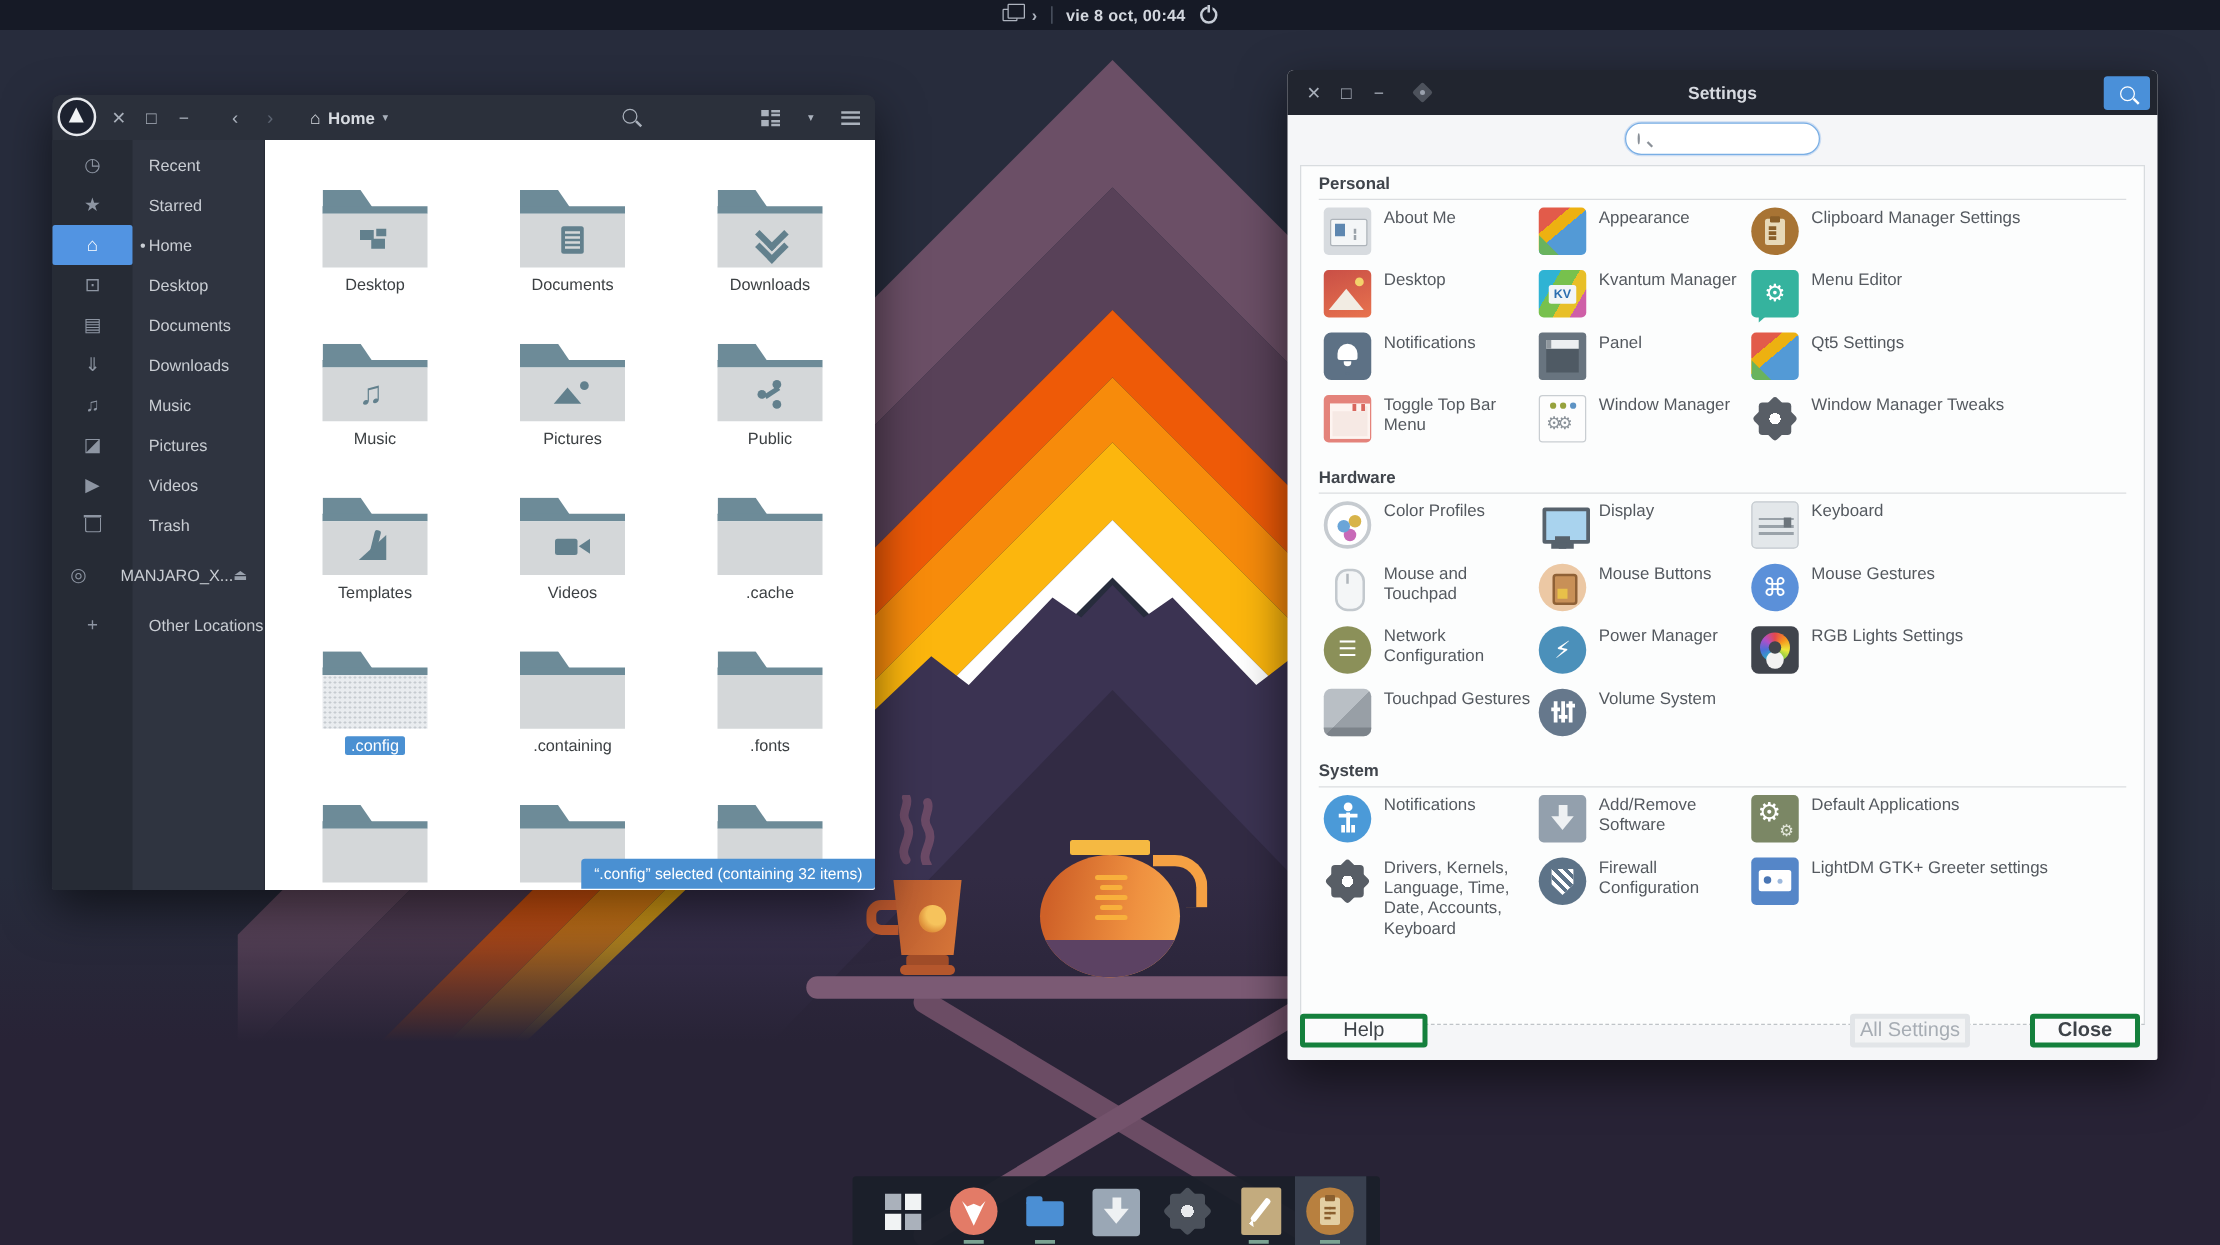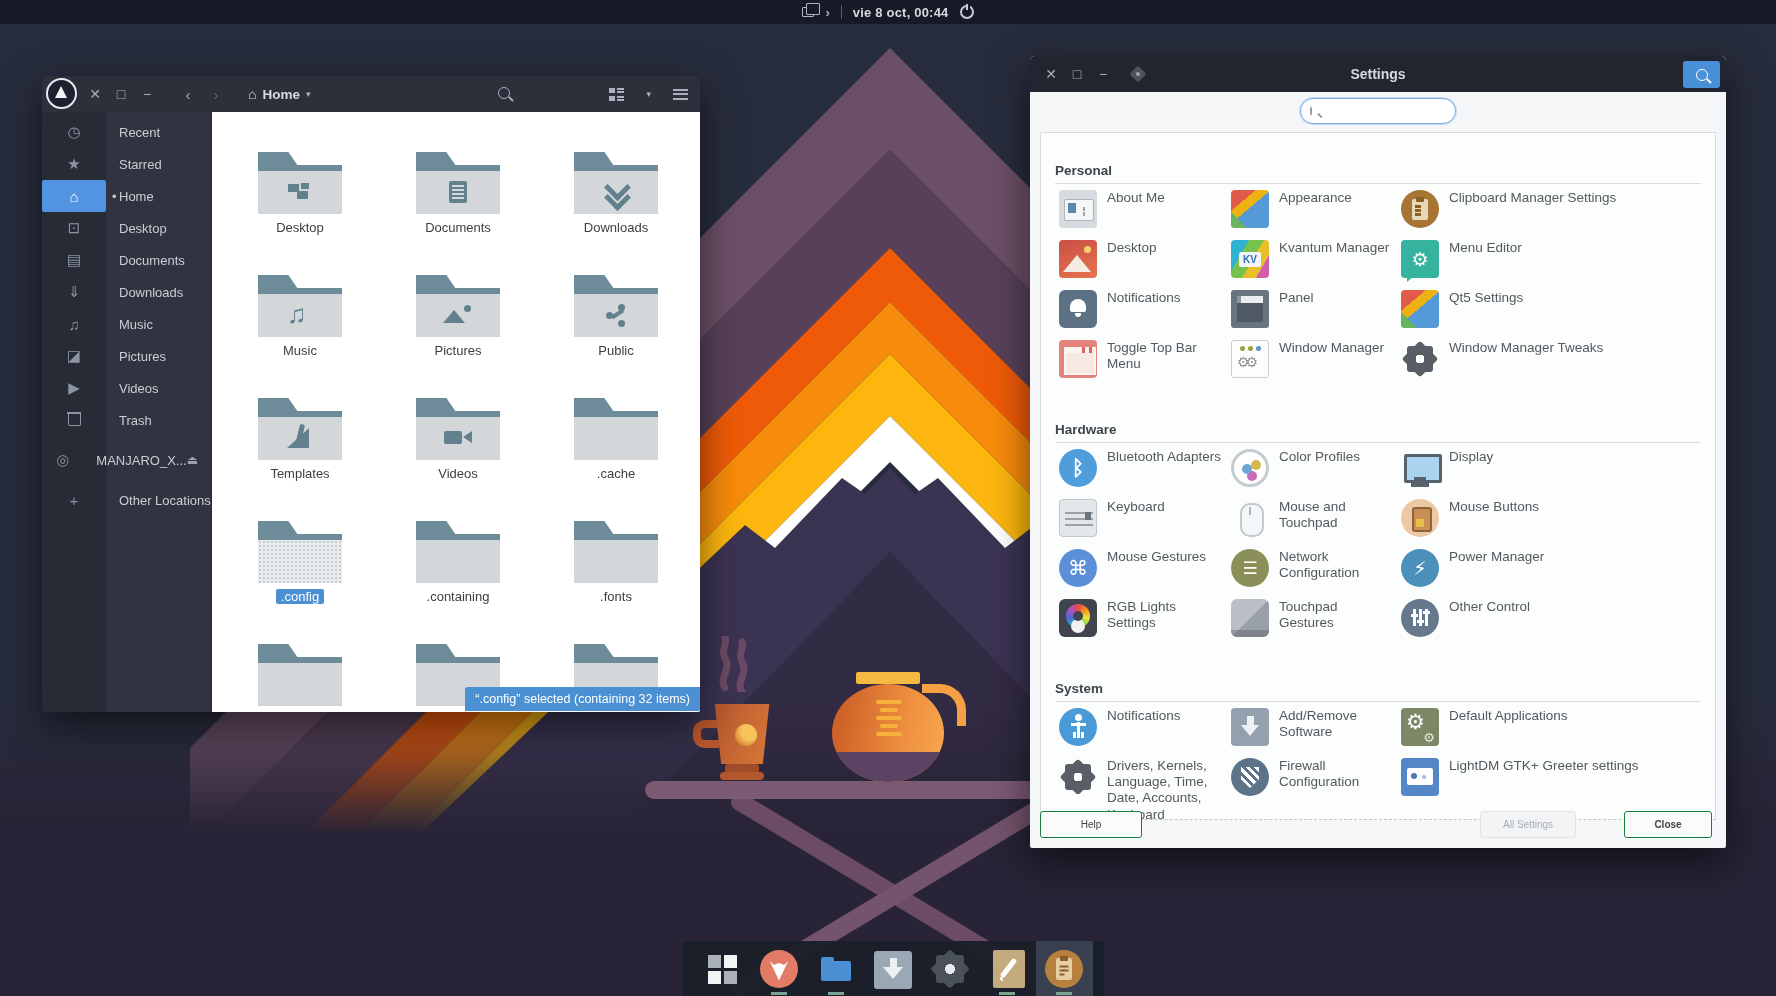--- a/index.html
+++ b/index.html
@@ -136,26 +136,26 @@
   .st-searchbtn .i-mag{border-color:#fff;}
   .st-searchbtn .i-mag::after{background:#fff;}
   .st-searchwrap{position:absolute;left:270px;top:42px;width:156px;height:26px;background:#fff;border:1px solid #79aee4;border-radius:13px;
     display:flex;align-items:center;padding:0 9px;box-shadow:0 0 0 1px rgba(82,148,226,.25);}
   .st-searchwrap .i-mag{width:10px;height:10px;border-color:#8a9098;transform:scale(.9);}
   .st-searchwrap .i-mag::after{background:#8a9098;left:7px;top:8px;}
   .st-caret{width:1px;height:14px;background:#3c4147;margin-left:6px;}
   .st-search-input{border:none;outline:none;flex:1;height:20px;font-size:13px;background:transparent;padding:0;margin-left:2px;}
   .st-panel{position:absolute;left:10px;top:76px;width:676px;height:688px;background:#fcfdfd;border:1px solid #d8dcdf;border-bottom:1px dashed #bfc4c8;
     padding:2px 14px 0 14px;overflow:hidden;}
-  .st-section h3{margin:28px 0 0 0;font-size:13.5px;color:#40454c;border-bottom:1px solid #dadde0;padding-bottom:5px;font-weight:bold;}
+  .st-section h3{margin:4px 0 0 0;font-size:13.5px;color:#40454c;border-bottom:1px solid #dadde0;padding-bottom:5px;font-weight:bold;}
   .st-items{display:grid;grid-template-columns:172px 170px 1fr;padding:4px 0 6px 4px;}
   .st-item{display:flex;align-items:flex-start;gap:10px;min-height:50px;padding:2px 6px 2px 0;}
   .st-item .lbl{font-size:13.5px;color:#54595f;line-height:1.2;}
   .st-footer{position:absolute;left:0;bottom:0;width:100%;height:46px;}
-  .btn{position:absolute;height:27px;background:#fbfbfc;border:1px solid #15803d;border-radius:3px;font-size:10px;color:#3e4349;
+  .btn{position:absolute;height:27px;background:#fbfbfc;border:4px solid #15803d;border-radius:3px;font-size:16px;color:#3e4349;
     display:flex;align-items:center;justify-content:center;}
   .btn.help{left:10px;bottom:10px;width:102px;}
   .btn.allset{right:150px;bottom:10px;width:96px;color:#a7adb4;background:#f3f4f5;border-color:#e2e5e8;}
   .btn.close2{right:14px;bottom:10px;width:88px;font-weight:bold;text-align:right;}
 
   
   .tile{position:relative;width:38px;height:38px;border-radius:5px;flex:none;display:flex;align-items:center;justify-content:center;overflow:visible;}
   .round{border-radius:50%;}
   .ic-about-me{background:#d7dbdf;border-radius:4px;}
   .ic-about-me::before{content:"";position:absolute;left:5px;top:9px;width:28px;height:20px;background:#f4f6f7;border:1px solid #aeb4ba;border-radius:2px;}
@@ -630,24 +630,20 @@
             <div class="st-item">
     <div class="tile ic-star8"></div>
     <div class="lbl">Window Manager Tweaks</div>
   </div>
           </div>
   </div>
         <div class="st-section">
     <h3>Hardware</h3>
     <div class="st-items">
             <div class="st-item">
-    <div class="tile ic-bluetooth round"></div>
-    <div class="lbl">Bluetooth Adapters</div>
-  </div>
-            <div class="st-item">
     <div class="tile ic-color-profiles round"></div>
     <div class="lbl">Color Profiles</div>
   </div>
             <div class="st-item">
     <div class="tile ic-display"></div>
     <div class="lbl">Display</div>
   </div>
             <div class="st-item">
     <div class="tile ic-keyboard"></div>
     <div class="lbl">Keyboard</div>
@@ -675,21 +671,21 @@
             <div class="st-item">
     <div class="tile ic-rgb"></div>
     <div class="lbl">RGB Lights Settings</div>
   </div>
             <div class="st-item">
     <div class="tile ic-touchgest"></div>
     <div class="lbl">Touchpad Gestures</div>
   </div>
             <div class="st-item">
     <div class="tile ic-volume round"></div>
-    <div class="lbl">Other Control</div>
+    <div class="lbl">Volume System</div>
   </div>
           </div>
   </div>
         <div class="st-section">
     <h3>System</h3>
     <div class="st-items">
             <div class="st-item">
     <div class="tile ic-accessibility round"></div>
     <div class="lbl">Notifications</div>
   </div>

